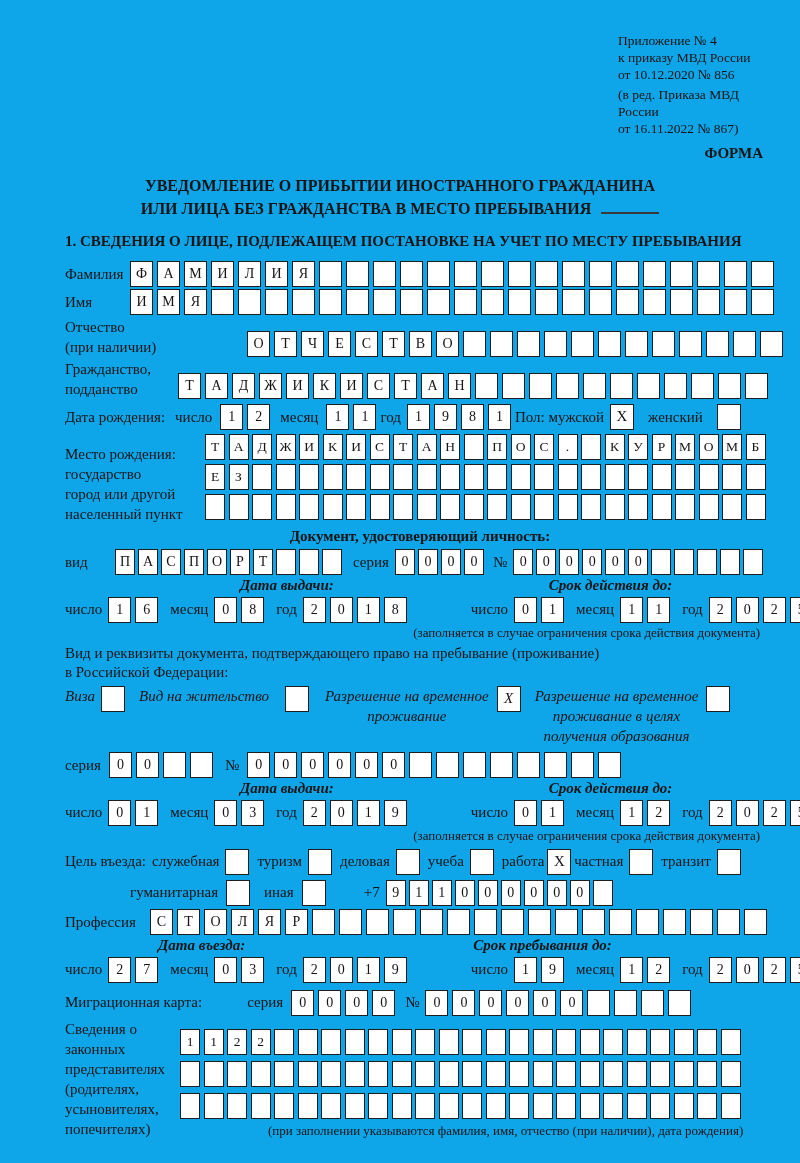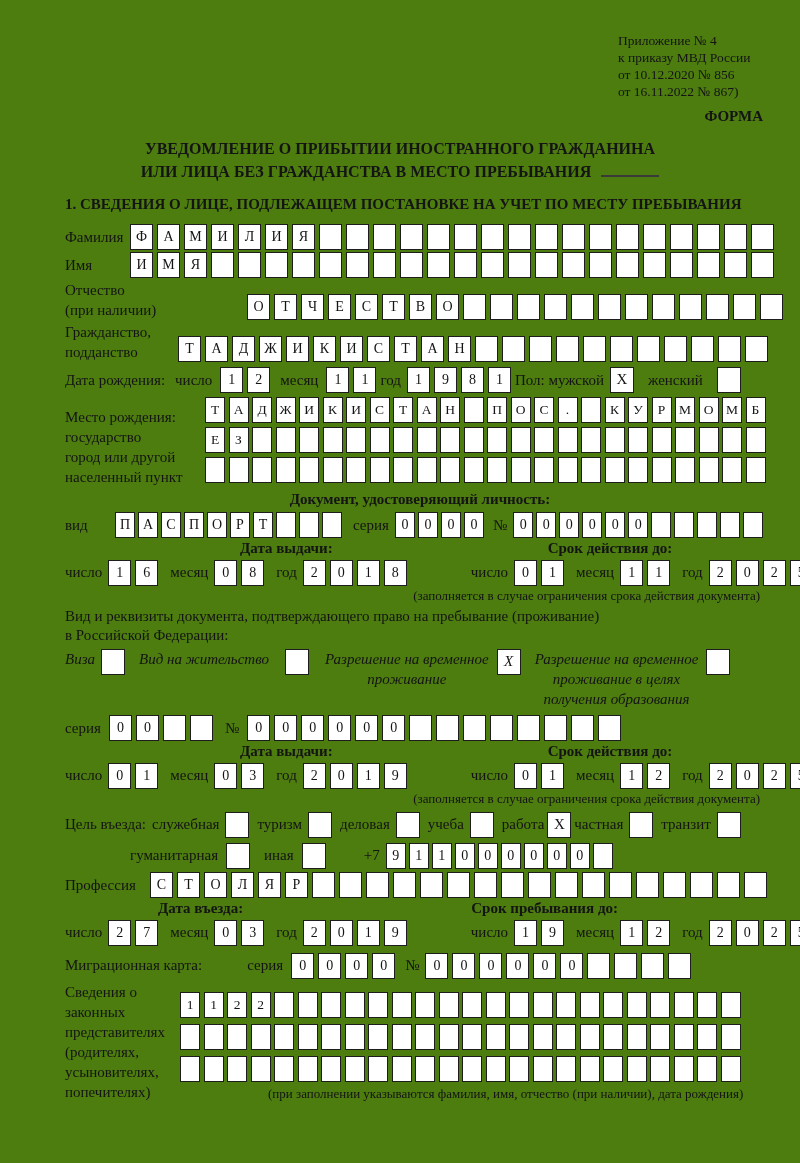--- a/index.html
+++ b/index.html
@@ -1,18 +1,18 @@
 <!DOCTYPE html>
 <html><head>
 <meta charset="utf-8">
 <style>
   * { margin:0; padding:0; box-sizing:border-box; }
   html,body { background:#888; }
   .page {
-    width:800px; height:1163px; margin:0 auto; background:#4d7c0f; color:#141414;
+    width:800px; height:1163px; margin:0 auto; background:#0ea5e9; color:#141414;
     font-family:"Liberation Serif","DejaVu Serif",serif; font-size:15px;
     padding:32px 25px 16px 65px; position:relative; overflow:hidden;
   }
   
   .hdr { margin-left:553px; line-height:17px; font-size:13.5px; }
   .hdr .grp2 { margin-top:3px; }
   .forma { text-align:right; margin:8px 12px 0 0; font-weight:bold; font-size:15px; height:19px; }
   
   .title { width:calc(100% + 40px); margin:10px 0 0 -40px; text-align:center;
            font-weight:bold; font-size:16px; line-height:23px; }
@@ -26,41 +26,42 @@
   .cb { display:inline-block; width:23px; height:26px; border:1.5px solid #1d1d1d;
         margin-right:4px; text-align:center; line-height:23px; font-size:14px; flex:0 0 auto;
         background:#fff; }
   .boxes.tight .cb { width:20px; margin-right:3.5px; font-size:13.5px; }
   .boxes.mid .cb { width:20px; margin-right:3px; }
   .boxcol .boxes { margin-bottom:4px; }
   .ckb { display:inline-block; width:24px; height:26px; border:1.5px solid #1d1d1d;
          text-align:center; line-height:23px; font-size:15px; flex:0 0 auto; background:#fff; }
   .m6{margin-left:6px}.m8{margin-left:8px}.m10{margin-left:10px}.m14{margin-left:14px}
   .doc-h { text-align:center; font-weight:bold; margin:4px 0 2px; height:19px; }
-  .dh-row { display:flex; font-weight:bold; height:18px; margin-top:2px; }
+  .dh-row { display:flex; font-weight:bold; height:18px; margin-top:2px;font-style:italic; }
   .drow { display:flex; align-items:center; height:29px; }
   .dgrp { display:flex; align-items:center; }
   .dgrp .lab { margin-right:6px; }
   .dgrp .boxes { margin-right:8px; }
   .note { text-align:right; font-size:13px; height:16px; margin:1px 15px 3px 0; }
   .plain { line-height:19px; }
   .optrow { display:flex; align-items:flex-start; margin:4px 0 6px;font-style:italic; }
   .optlbl { line-height:20px; }
   .optlbl.ctr { text-align:center; }
   .rep-note { font-size:13px; margin:2px 0 0 88px; }
 </style>
 </head>
 <body>
 
 <div class="page">
 
   <div class="hdr">
     <div>Приложение № 4</div>
     <div>к приказу МВД России</div>
     <div>от 10.12.2020 № 856</div>
+    <div class="grp2">(в ред. Приказа МВД России</div>
     <div>от 16.11.2022 № 867)</div>
   </div>
   <div class="forma">ФОРМА</div>
 
   <div class="title">
     <div>УВЕДОМЛЕНИЕ О ПРИБЫТИИ ИНОСТРАННОГО ГРАЖДАНИНА</div>
     <div>
       <span>ИЛИ ЛИЦА БЕЗ ГРАЖДАНСТВА В МЕСТО ПРЕБЫВАНИЯ</span><span class="uline"></span>
     </div>
   </div>

